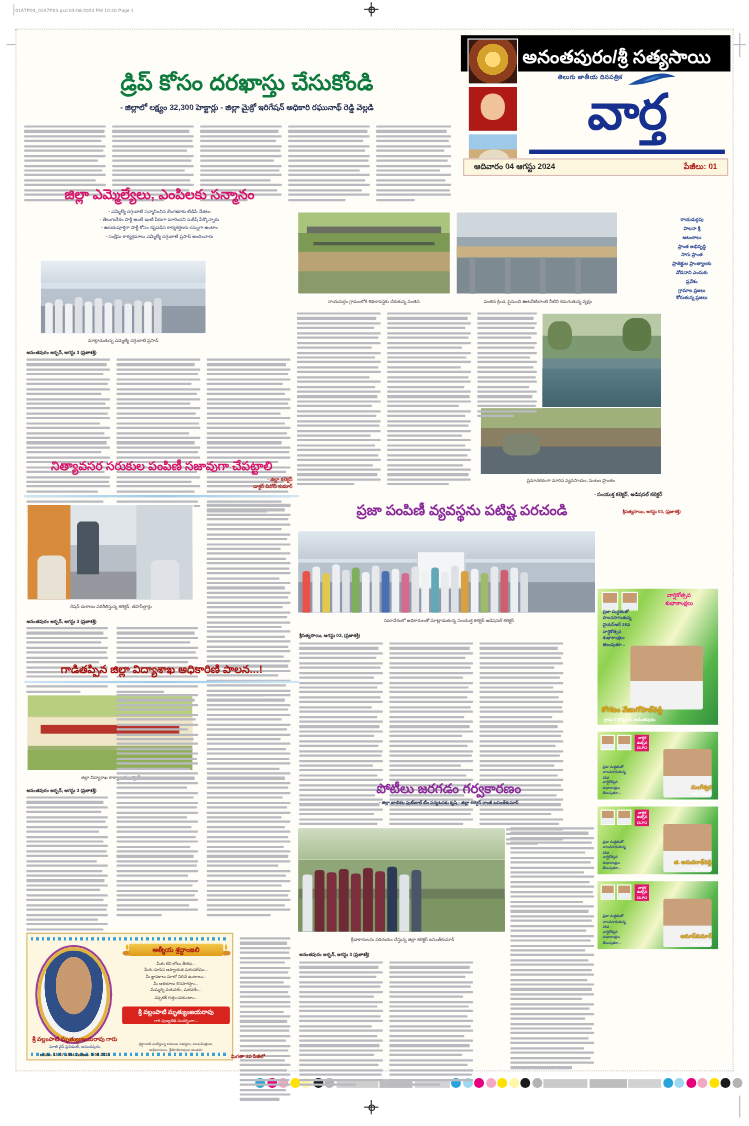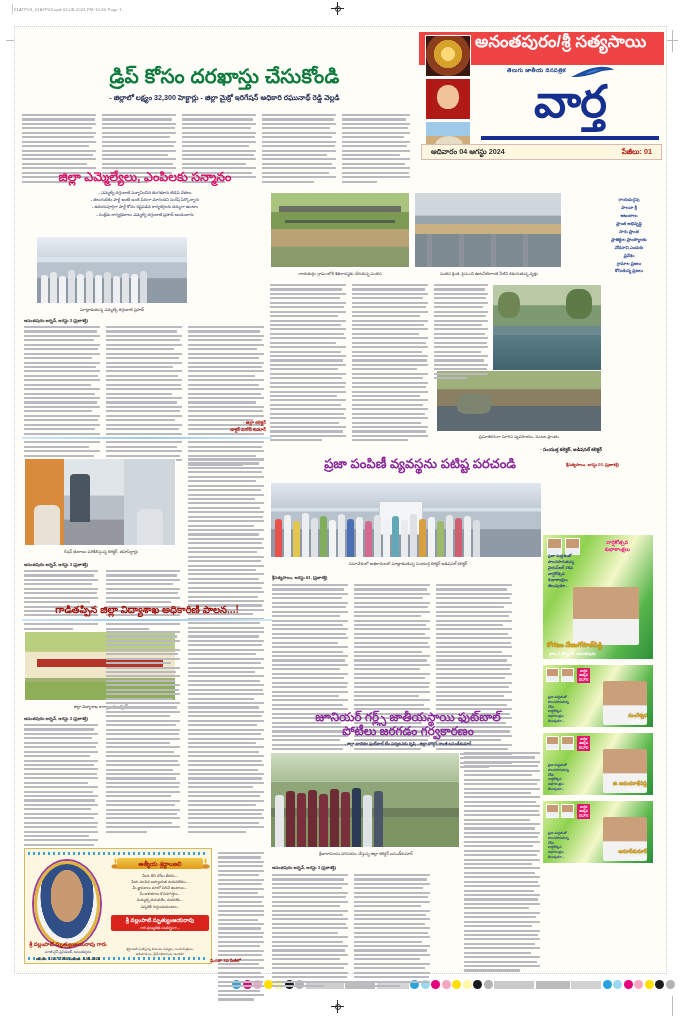--- a/index.html
+++ b/index.html
@@ -55,21 +55,21 @@
     border: .7px dotted #cfcfd4;
   }
 
   
   .masthead {
     position: absolute; left: 405px; top: 6px; width: 245px; height: 130px;
     background: #fffdf5;
   }
   .mast-red {
     position: absolute; left: 0; top: 0; width: 245px; height: 33px;
-    background: #ef4444; display: flex; align-items: flex-start;
+    background: #000000; display: flex; align-items: flex-end;
   }
   .mast-red-text {
     color: #ffffff; font-weight: bold; font-size: 16.5px;
     letter-spacing: .2px; margin-left: 56px; white-space: nowrap;
     font-family: "Liberation Sans", sans-serif;
   }
   .mast-thumb {
     position: absolute; width: 46px; border: .8px solid #ffffff;
   }
   .mast-thumb1 { left: 6px; top: 3px; height: 42px; background:
@@ -712,20 +712,21 @@
         <div class="tline" style="width:93%"></div>
       <div class="tline" style="width:100%"></div>
         <div class="tline" style="width:98%"></div>
       <div class="tline" style="width:100%"></div>
         <div class="tline" style="width:62%"></div>
     </div>
 
     <div class="side-byline" style="left:470px;top:420px;width:118px;white-space:pre-line;">- సంయుక్త కలెక్టర్, అడిషనల్ కలెక్టర్</div>
 
     <div style="position:absolute;left:8px;top:392px;width:250px;">
+      <div class="sec-h h-pink" style="font-size:11px;">నిత్యావసర సరుకుల పంపిణీ సజావుగా చేపట్టాలి</div>
       <div class="byline" style="white-space:pre-line;margin-top:2px;padding-right:6px;">- జిల్లా కలెక్టర్
 డాక్టర్ వినోద్ కుమార్</div>
       <div class="rule-grad"></div>
     </div>
 
     <div class="photo ph-indoor" style="left:10px;top:432px;width:152px;height:88px;">
       <div style="position:absolute;left:0;top:0;width:26%;bottom:0;background:#d98b3c"></div>
       <div style="position:absolute;right:0;top:0;width:34%;bottom:0;background:#cfd6dc"></div>
       <div style="position:absolute;left:30%;top:18%;width:20px;height:48px;background:#4a5560;border-radius:4px 4px 0 0"></div>
       <div style="position:absolute;left:6%;bottom:0;width:26px;height:40px;background:#e8e2d4;border-radius:6px 6px 0 0"></div>
@@ -1130,21 +1131,20 @@
         <div class="tline" style="width:86%"></div>
       <div class="tline" style="width:100%"></div>
         <div class="tline" style="width:95%"></div>
       <div class="tline" style="width:100%"></div>
         <div class="tline" style="width:90%"></div>
       <div class="tline" style="width:100%"></div>
         <div class="tline" style="width:70%"></div>
     </div>
 
     <div style="position:absolute;left:256px;top:684px;width:276px;">
-      <div class="sec-h h-purple" style="font-size:12px;">జూనియర్ గర్ల్స్ జాతీయస్థాయి ఫుట్‌బాల్</div>
       <div class="sec-h h-purple" style="font-size:12px;">పోటీలు జరగడం గర్వకారణం</div>
       <div style="font-size:4.1px;font-weight:bold;color:#1f2a50;text-align:center;margin-top:3px;">- జిల్లా బాలికల ఫుట్‌బాల్ టీం పర్యటనకు కృషి - జిల్లా కలెక్టర్ రాంజీ బసంత్‌కుమార్</div>
     </div>
 
     <div class="photo ph-sport" style="left:256px;top:726px;width:190px;height:96px;">
       <div style="position:absolute;left:0;right:0;top:0;height:30%;background:linear-gradient(#cfdcc0,#a9bf94)"></div>
       <div style="position:absolute;left:0;right:0;bottom:0;height:32%;background:#7d9463"></div>
       <div class="figpeople">
         <div class="fig" style="height:52px;width:9px;background:#e5e7ea"></div>
         <div class="fig" style="height:56px;width:9px;background:#6e2a35"></div>

